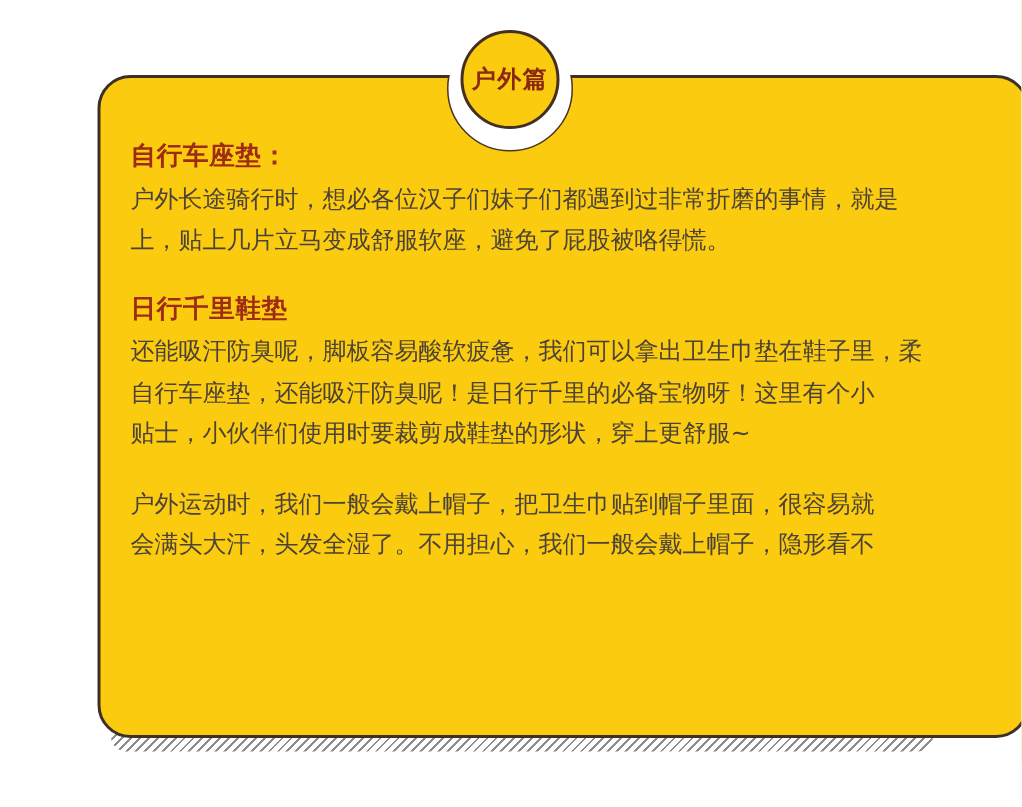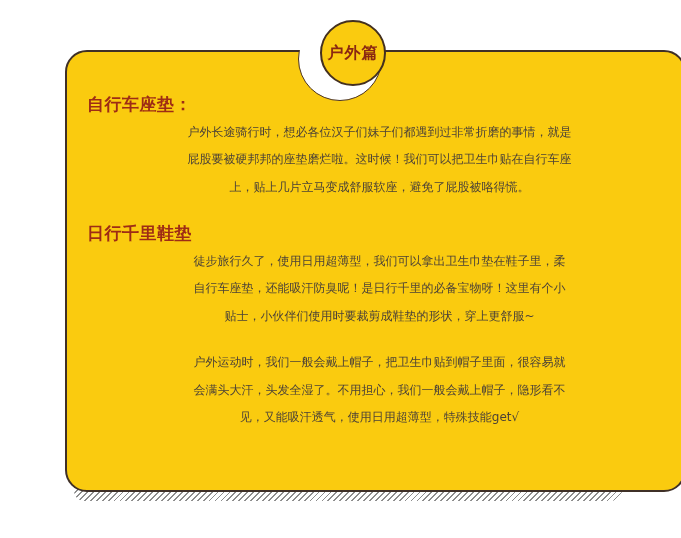--- a/index.html
+++ b/index.html
@@ -51,26 +51,25 @@
   .section-heading {
     margin: 0;
     font-size: 17px;
     font-weight: bold;
     line-height: 27.5px;
     color: #9e2c15;
     letter-spacing: 0.5px;
   }
   .body-line {
     margin: 0;
-    font-size: 12px;
+    font-size: 16px;
     line-height: 27.5px;
     color: #4c4237;
     white-space: nowrap;
     letter-spacing: 0px;
-    text-align: center;
   }
   
   .notch-clip {
     position: absolute;
     left: 65px;
     top: 50px;
     width: 548px;
     height: 60px;
     overflow: hidden;
     pointer-events: none;
@@ -81,21 +80,21 @@
     top: -33px;
     width: 84px;
     height: 84px;
     box-sizing: border-box;
     background: #ffffff;
     border: 1.5px solid #4d3421;
     border-radius: 50%;
   }
   .badge {
     position: absolute;
-    left: 320px;
+    left: 307px;
     top: 20px;
     width: 66px;
     height: 66px;
     box-sizing: border-box;
     background: #facb0f;
     border: 2px solid #44301f;
     border-radius: 50%;
     display: flex;
     align-items: center;
     justify-content: center;
@@ -114,35 +113,33 @@
 <div class="stage">
 
   <div class="card-shadow"></div>
 
   <div class="card">
     <div class="card-content">
 
       <div class="section">
         <h2 class="section-heading">自行车座垫：</h2>
         <p class="body-line">户外长途骑行时，想必各位汉子们妹子们都遇到过非常折磨的事情，就是</p>
-        <p class="body-line">屁股要被硬邦邦的座垫磨烂啦。这时候！我们可以把卫生巾贴在自行车座</p>
         <p class="body-line">上，贴上几片立马变成舒服软座，避免了屁股被咯得慌。</p>
       </div>
 
       <div class="section">
         <h2 class="section-heading">日行千里鞋垫</h2>
-        <p class="body-line">徒步旅行久了，使用日用超薄型，我们可以拿出卫生巾垫在鞋子里，柔</p>
+        <p class="body-line">还能吸汗防臭呢，脚板容易酸软疲惫，我们可以拿出卫生巾垫在鞋子里，柔</p>
         <p class="body-line">自行车座垫，还能吸汗防臭呢！是日行千里的必备宝物呀！这里有个小</p>
         <p class="body-line">贴士，小伙伴们使用时要裁剪成鞋垫的形状，穿上更舒服~</p>
       </div>
 
       <div class="section">
         <p class="body-line">户外运动时，我们一般会戴上帽子，把卫生巾贴到帽子里面，很容易就</p>
         <p class="body-line">会满头大汗，头发全湿了。不用担心，我们一般会戴上帽子，隐形看不</p>
-        <p class="body-line">见，又能吸汗透气，使用日用超薄型，特殊技能get√</p>
       </div>
 
     </div>
   </div>
 
   <div class="notch-clip">
     <div class="badge-notch"></div>
   </div>
 
   <div class="badge">

